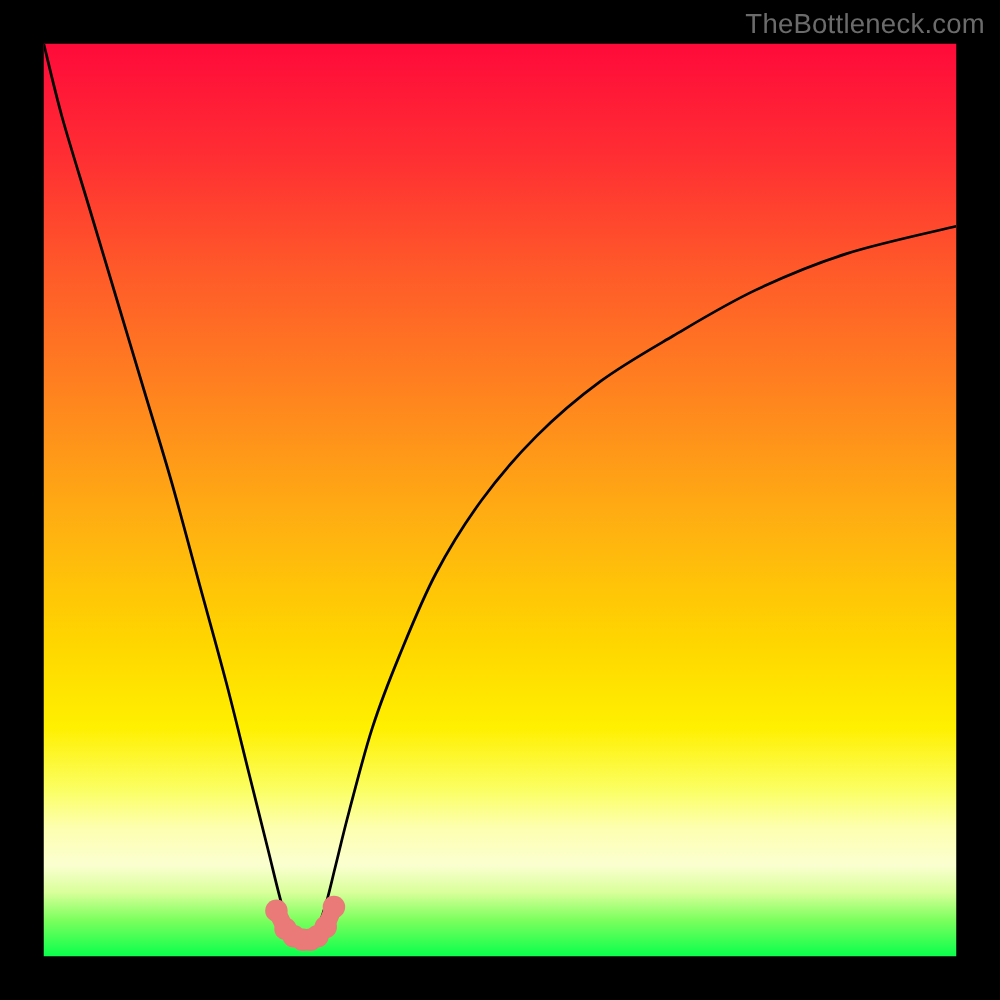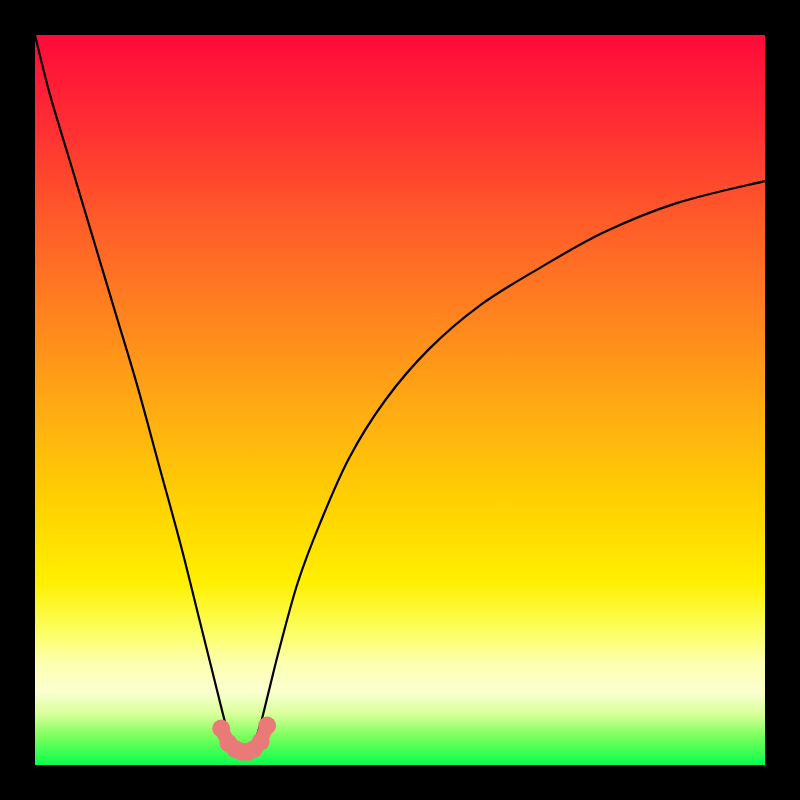--- a/index.html
+++ b/index.html
@@ -75,13 +75,14 @@
           <circle cx="200.02" cy="713.94" r="9.00" fill="#ea7a78"></circle>
           <circle cx="207.32" cy="716.86" r="9.00" fill="#ea7a78"></circle>
           <circle cx="213.16" cy="716.86" r="9.00" fill="#ea7a78"></circle>
           <circle cx="219.00" cy="713.94" r="9.00" fill="#ea7a78"></circle>
           <circle cx="225.57" cy="706.64" r="9.00" fill="#ea7a78"></circle>
           <circle cx="232.14" cy="690.58" r="9.00" fill="#ea7a78"></circle>
         </g>
     </svg>
   </div>
 
+  <div class="watermark">TheBottleneck.com</div>
 </div>
 
 </body></html>

